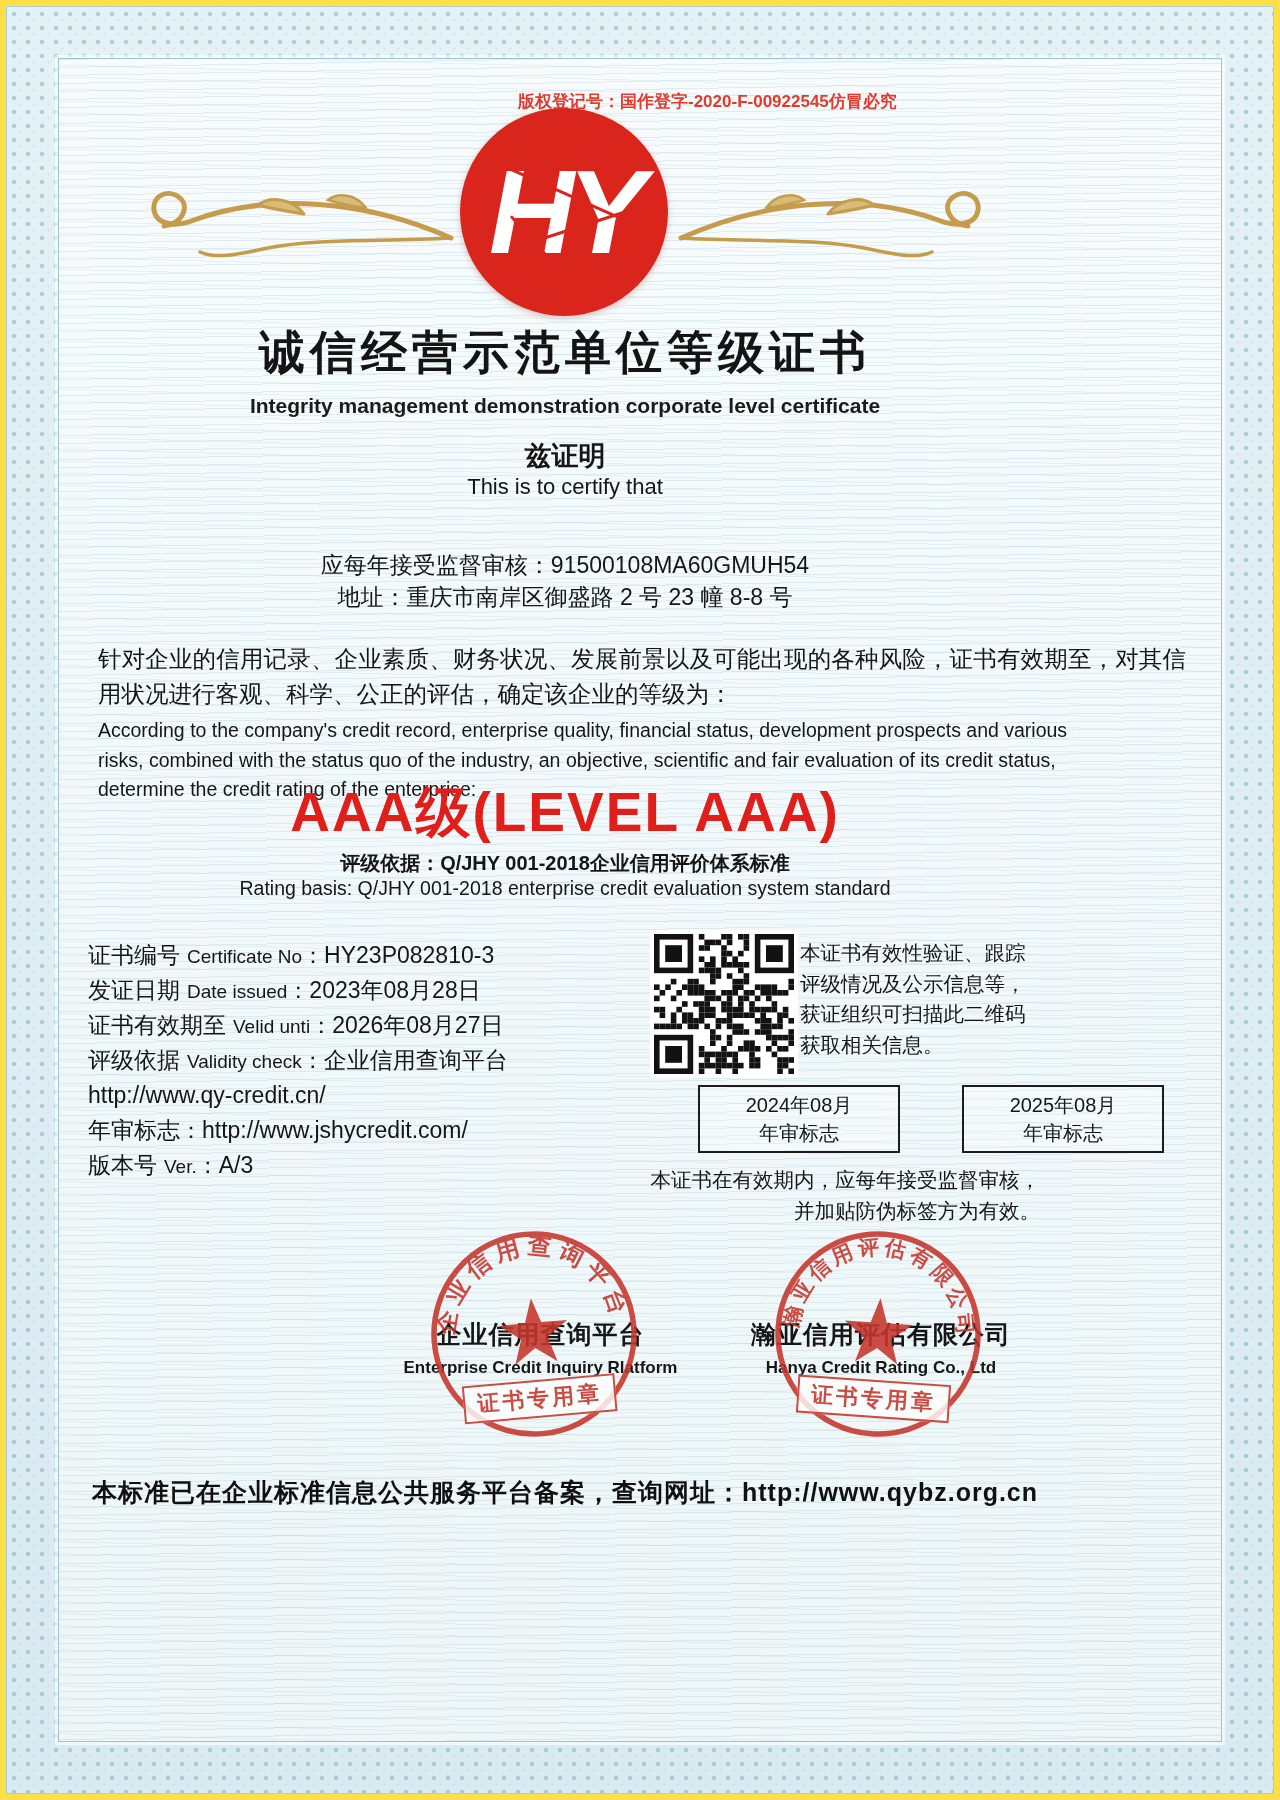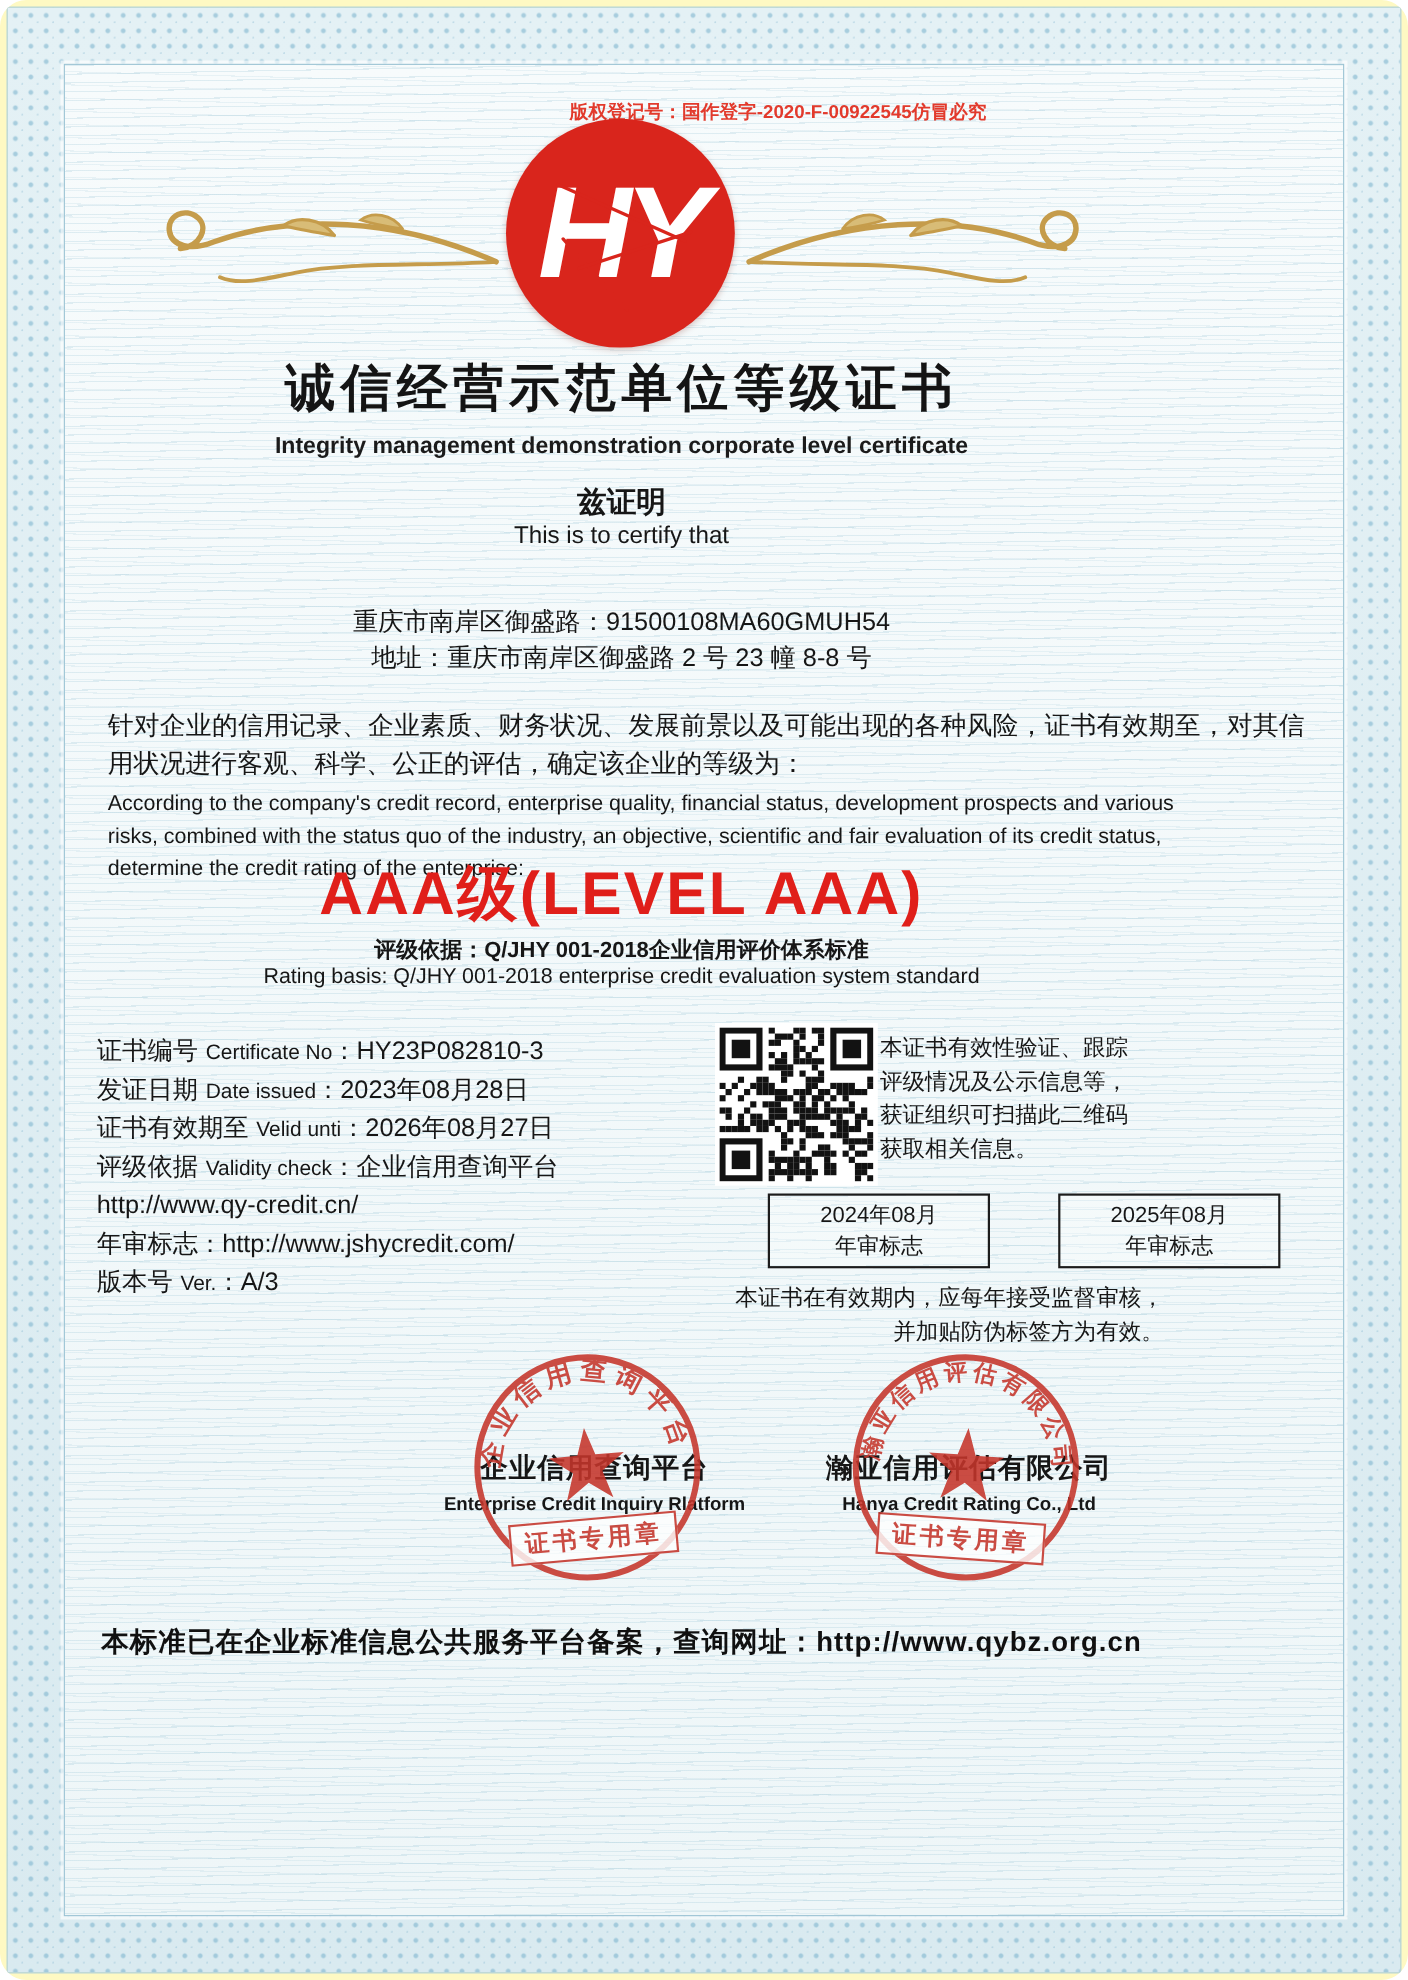--- a/index.html
+++ b/index.html
@@ -1,17 +1,17 @@
 <!DOCTYPE html>
 <html><head>
 <meta charset="utf-8">
 <style>
   html,body{margin:0;padding:0;background:#ffffff;}
   .page{position:relative;width:1280px;height:1800px;overflow:hidden;
-        font-family:"Liberation Sans","DejaVu Sans",sans-serif;color:#161616;background:#fef9c3;border-radius:24px;}
+        font-family:"Liberation Sans","DejaVu Sans",sans-serif;color:#161616;background:#fde047;}
   
   .frame-band{position:absolute;inset:6px;border:1px solid #a9cddb;
     background:
       radial-gradient(circle at 7px 7px, rgba(118,176,203,.55) 1.6px, rgba(118,176,203,0) 2.7px),
       radial-gradient(circle at 14px 14px, rgba(118,176,203,.35) 1.2px, rgba(118,176,203,0) 2.2px),
       linear-gradient(#e4f1f5,#d9eaf0);
     background-size:14px 14px,14px 14px,100% 100%;}
   
   .paper{position:absolute;inset:58px;border:1px solid #9cc4d4;box-shadow:0 0 0 3px rgba(255,255,255,.65);
     background:
@@ -59,21 +59,21 @@
   .d-sep{font-size:22px;}
   .d-val{font-size:23px;}
 
   .qr{left:650px;top:930px;width:148px;height:148px;background:#ffffff;padding:4px;box-sizing:border-box;}
   .qr-info{left:800px;top:938px;font-size:20.5px;line-height:30.5px;white-space:nowrap;}
 
   .year-boxes{left:650px;top:1085px;display:flex;gap:14px;}
   .year-box{width:198px;height:64px;border:2.5px solid #1c1c1c;background:rgba(255,255,255,.25);
             display:flex;flex-direction:column;align-items:center;justify-content:center;
             font-size:20px;line-height:28px;margin-left:48px;}
-  .note{left:648px;top:1164px;width:392px;text-align:right;font-size:20.5px;line-height:31px;margin-left:18px;}
+  .note{left:648px;top:1164px;width:392px;text-align:right;font-size:20.5px;line-height:31px;}
 
   .caption{z-index:2;text-align:center;}
   .caption-left{left:388px;top:1318px;width:305px;}
   .caption-right{left:716px;top:1318px;width:330px;}
   .caption .cap-cn{font-size:25px;font-weight:700;letter-spacing:1px;}
   .caption .cap-en{font-size:17px;font-weight:600;margin-top:7px;}
 
   .seal{position:absolute;width:212px;height:212px;opacity:.88;z-index:3;}
   .seal-left{left:428px;top:1228px;transform:rotate(-5deg);}
   .seal-right{left:772px;top:1228px;transform:rotate(4deg);}
@@ -115,21 +115,21 @@
       <path d="M305,58 C235,62 172,58 122,68 C97,73 72,80 54,72" stroke-width="3.5"></path>
       <path d="M158,34 C146,18 124,16 112,25 C126,29 140,31 158,34" stroke-width="3" fill="#d8bc77"></path>
       <path d="M220,28 C210,14 192,12 182,20 C194,24 206,26 220,28" stroke-width="2.5" fill="#d8bc77"></path>
     </g>
   </svg>
 
   <div class="cc title-cn">诚信经营示范单位等级证书</div>
   <div class="cc title-en">Integrity management demonstration corporate level certificate</div>
   <div class="cc certify-cn">兹证明</div>
   <div class="cc certify-en">This is to certify that</div>
-  <div class="cc credit-code">重庆市南岸区御盛路：91500108MA60GMUH54</div>
+  <div class="cc credit-code">应每年接受监督审核：91500108MA60GMUH54</div>
   <div class="cc address">地址：重庆市南岸区御盛路 2 号 23 幢 8-8 号</div>
 
   <div class="abs body-cn">针对企业的信用记录、企业素质、财务状况、发展前景以及可能出现的各种风险，证书有效期至，对其信用状况进行客观、科学、公正的评估，确定该企业的等级为：</div>
   <div class="abs body-en">According to the company's credit record, enterprise quality, financial status, development prospects and various risks, combined with the status quo of the industry, an objective, scientific and fair evaluation of its credit status, determine the credit rating of the enterprise:</div>
 
   <div class="cc level">AAA级(LEVEL AAA)</div>
   <div class="cc basis-cn">评级依据：Q/JHY 001-2018企业信用评价体系标准</div>
   <div class="cc basis-en">Rating basis: Q/JHY 001-2018 enterprise credit evaluation system standard</div>
 
   <div class="abs details">

